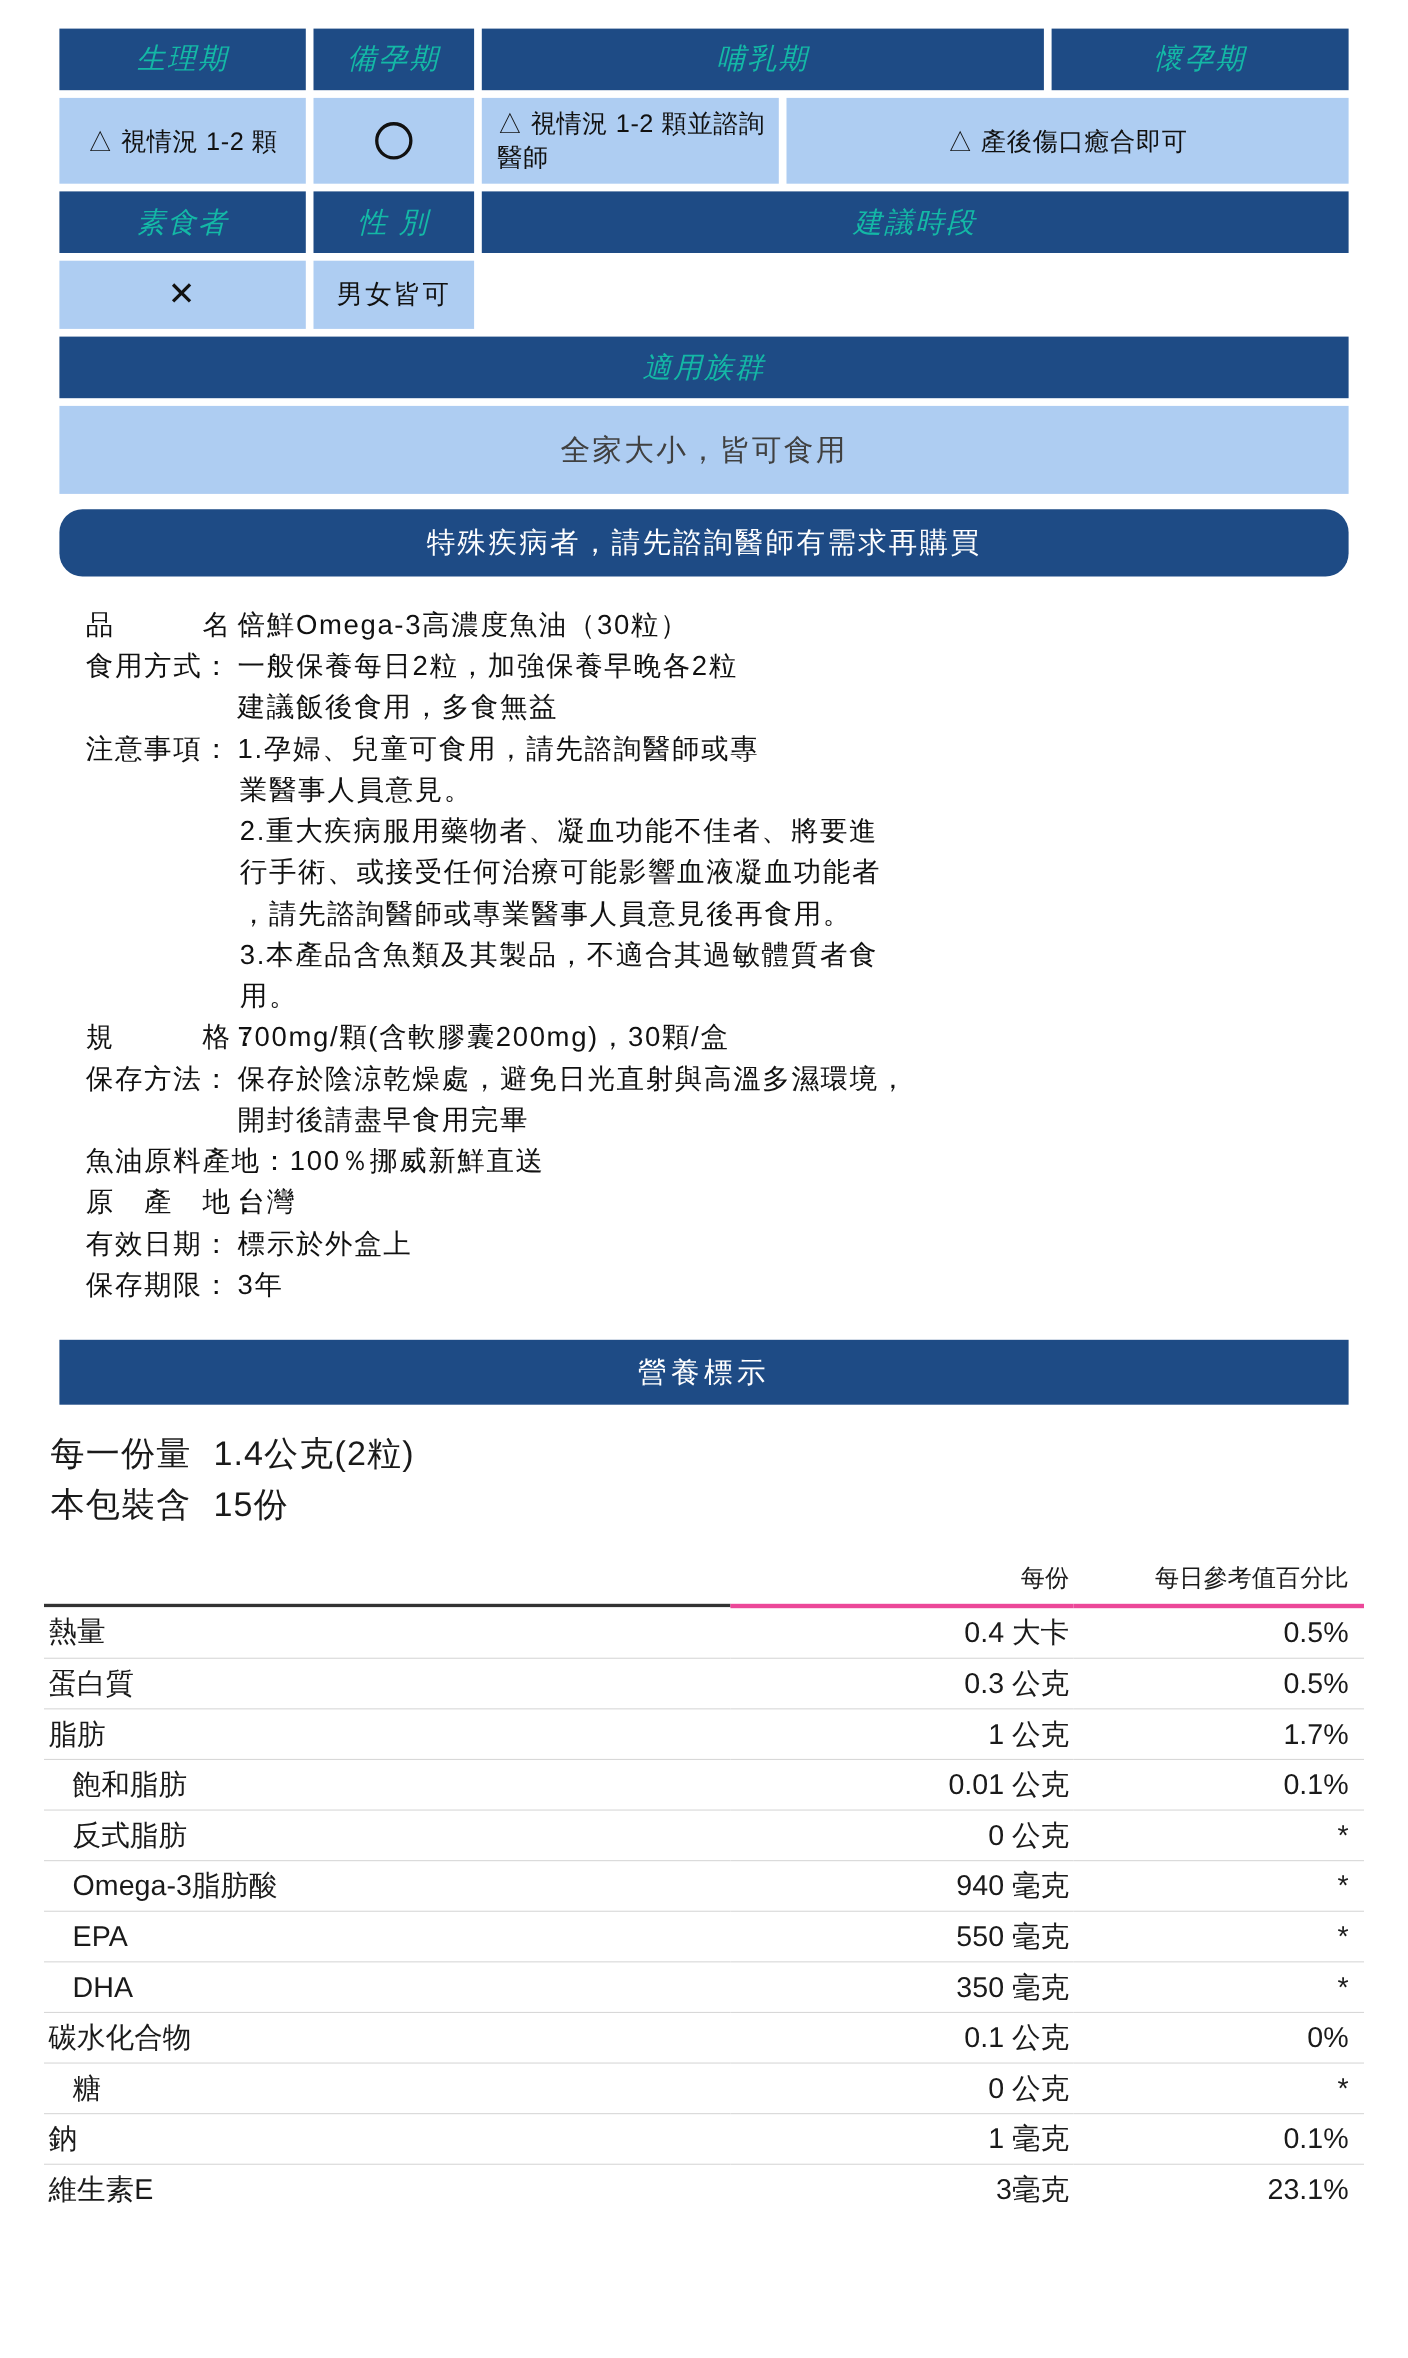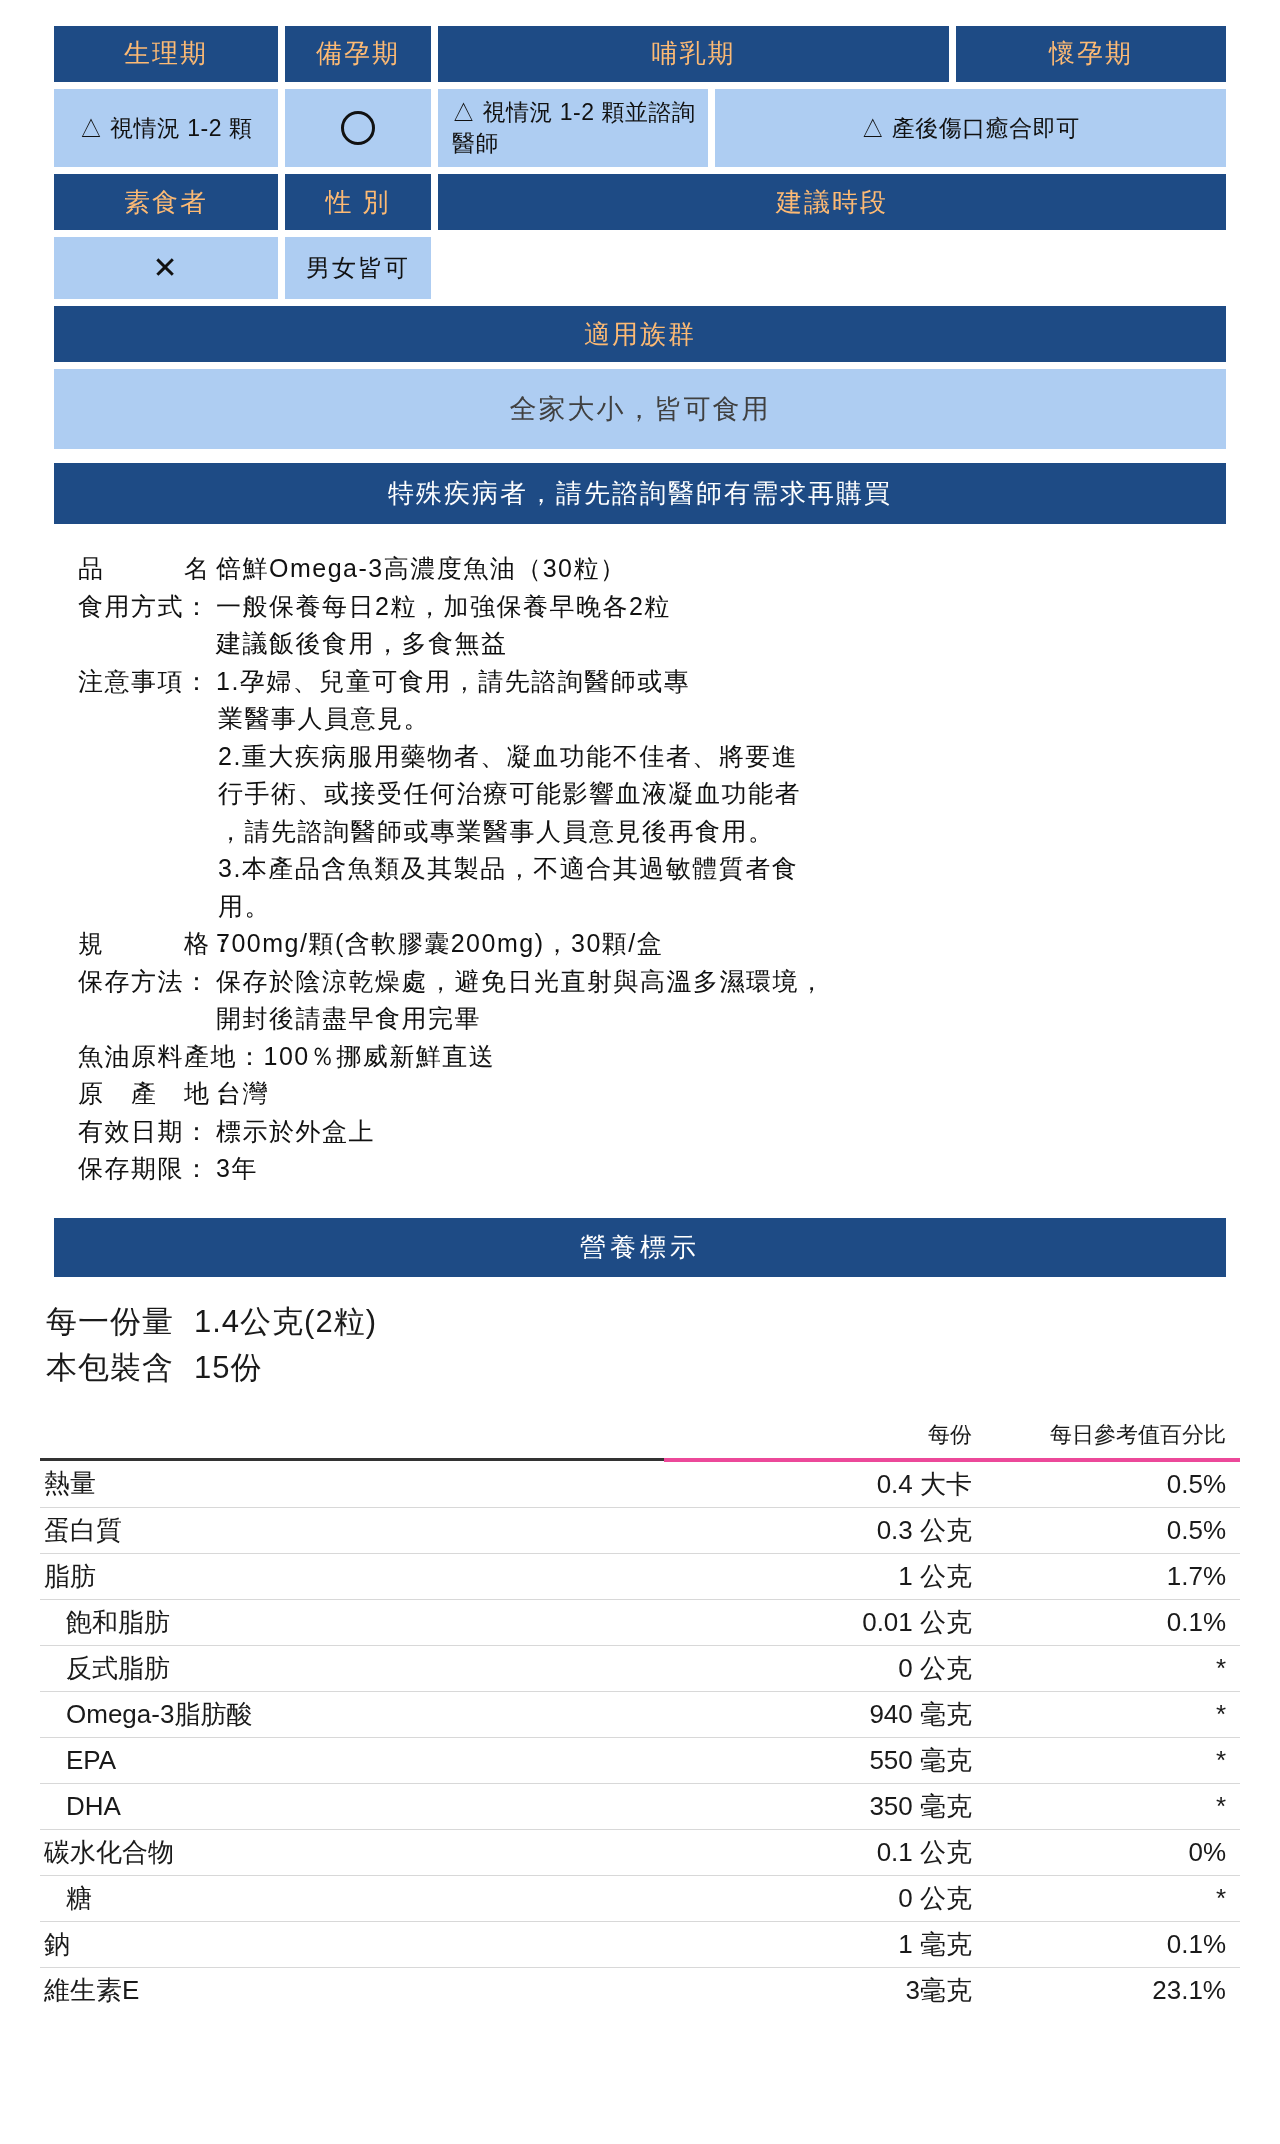--- a/index.html
+++ b/index.html
@@ -39,23 +39,24 @@
     justify-content: center;
     text-align: center;
     font-size: 26px;
     letter-spacing: 2px;
     line-height: 1.35;
     padding: 8px 10px;
   }
   .hdr {
     background: #1d4e89;
     background: #1e4b85;
-    color: #fdba74;
+    color: #14b8a6;
     min-height: 56px;
     font-weight: 400;
+    font-style: italic;
   }
   .val {
     background: #aecdf2;
     color: #111111;
     min-height: 62px;
     font-size: 24px;
   }
   .val.small {
     font-size: 23px;
     letter-spacing: 0.5px;
@@ -100,20 +101,21 @@
   }
   .banner-note {
     background: #1e4b85;
     color: #fff;
     text-align: center;
     font-size: 26px;
     letter-spacing: 2px;
     padding: 13px 0;
     margin-top: 14px;
     box-sizing: border-box;
+    border-radius: 21px;
   }
 
   
   .spec {
     padding: 26px 54px 0 78px;
     box-sizing: border-box;
     font-size: 25px;
     line-height: 1.5;
     letter-spacing: 1.5px;
     color: #111;

